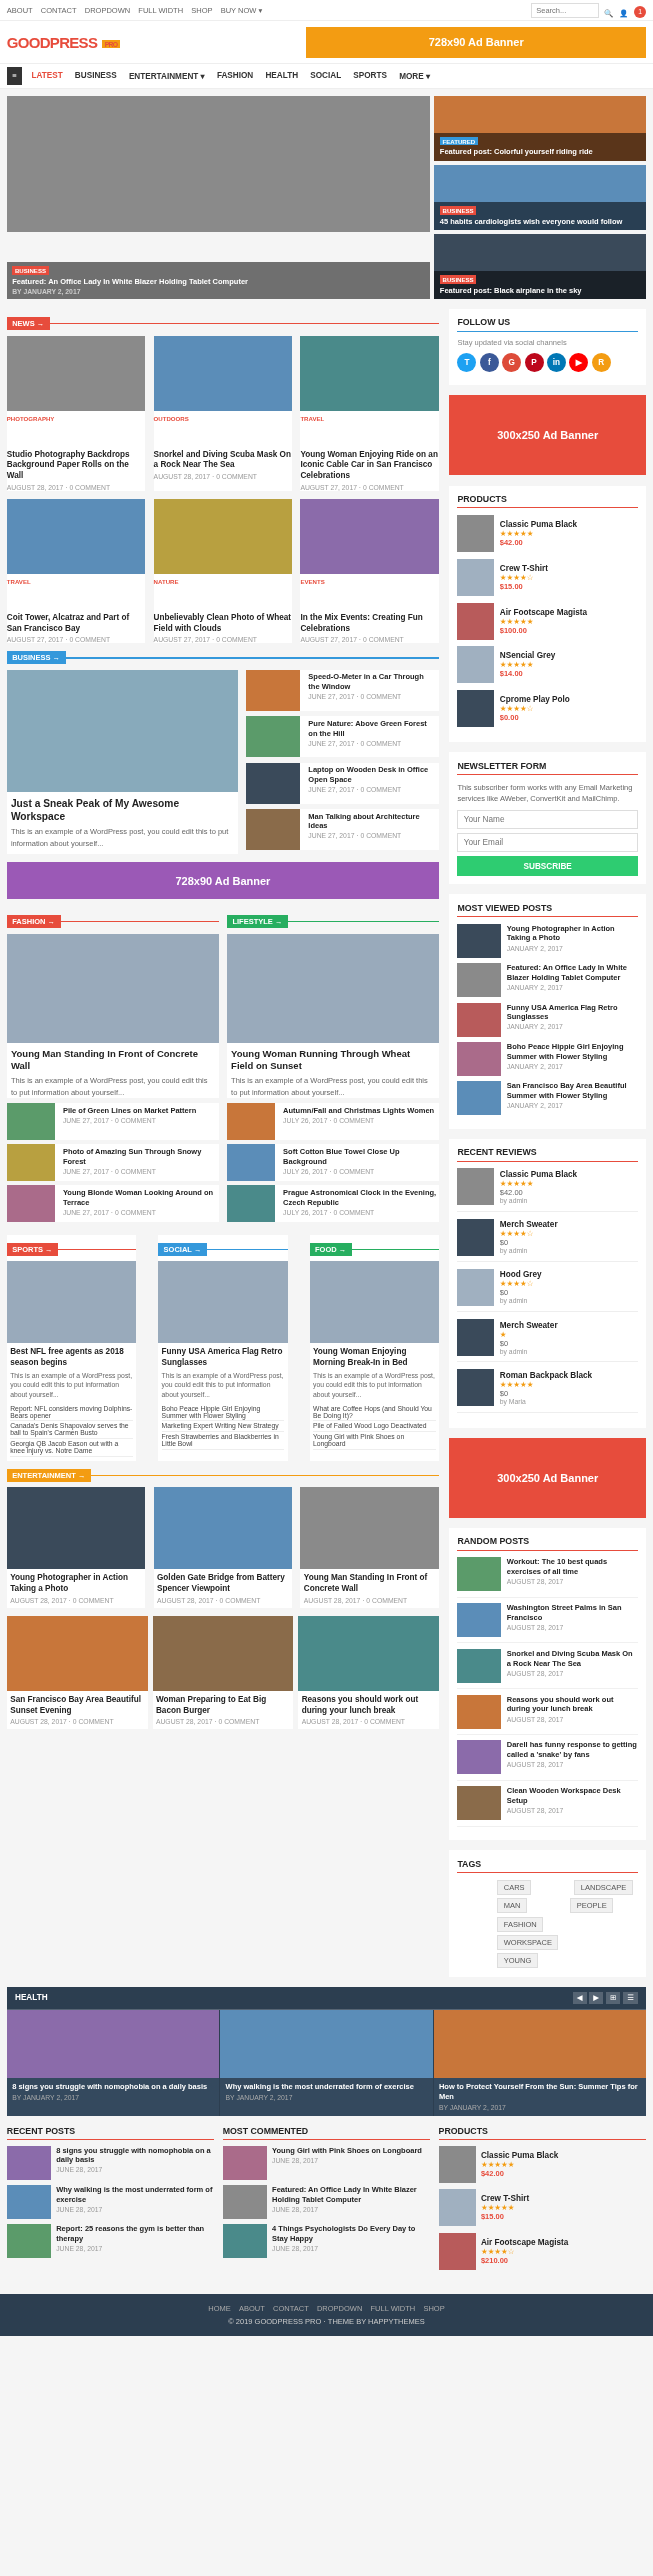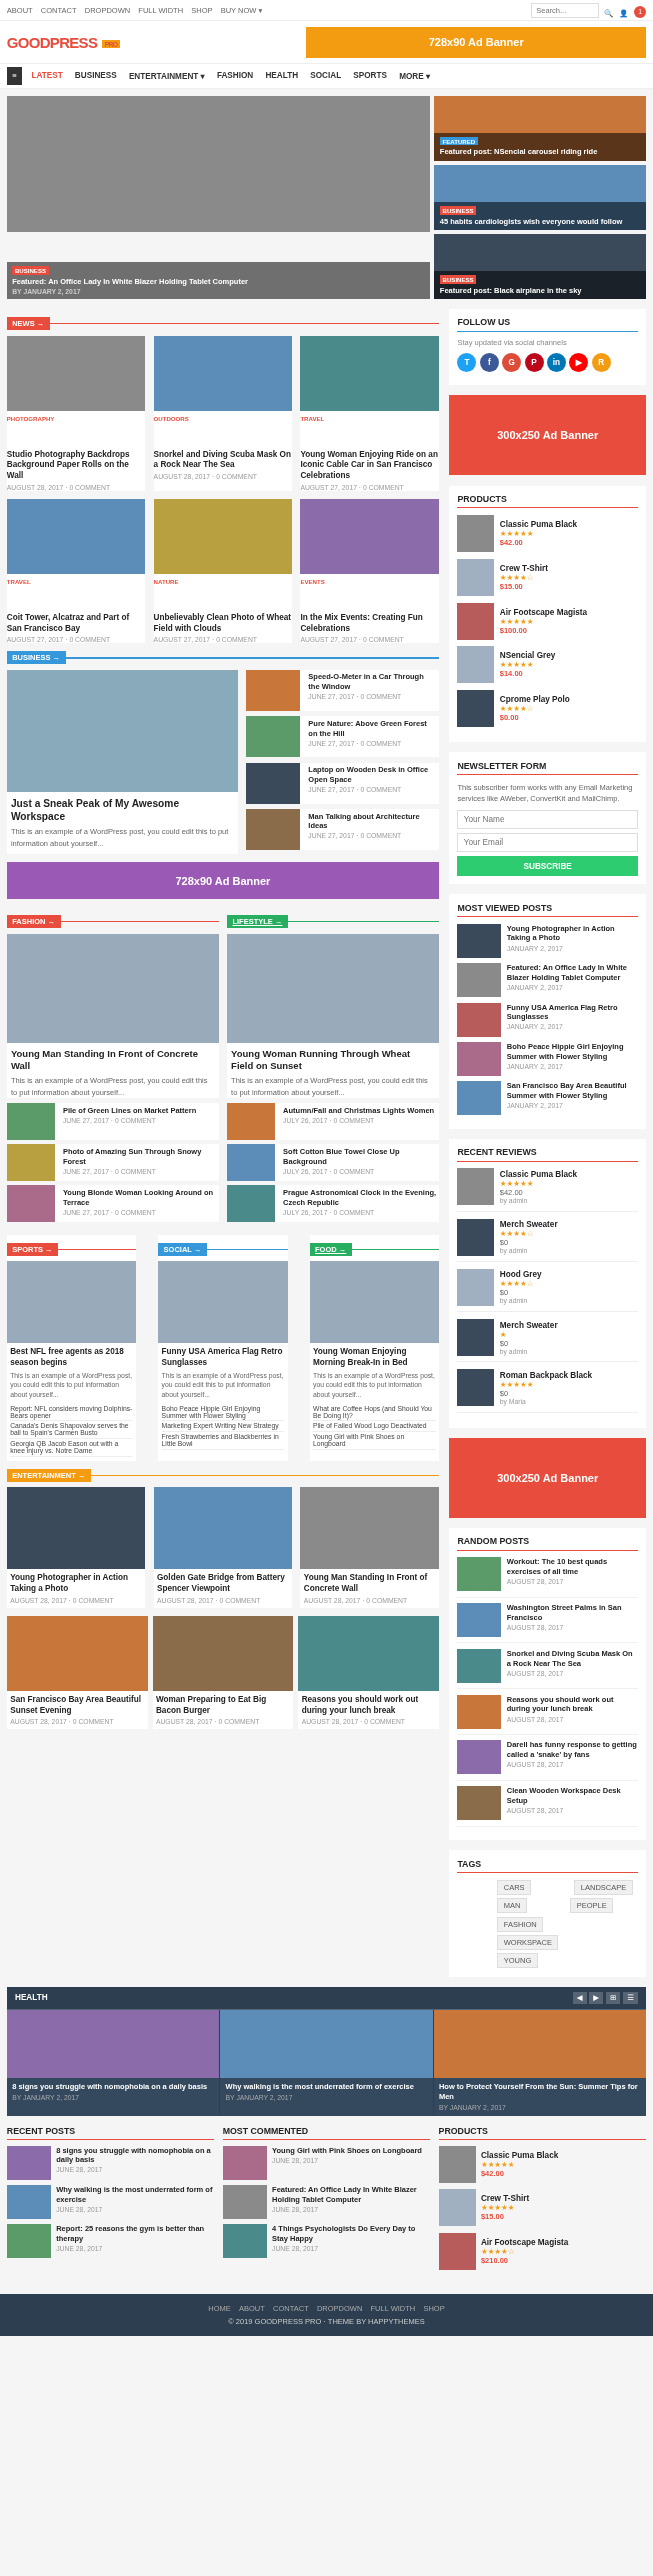--- a/index.html
+++ b/index.html
@@ -39,21 +39,21 @@
     .hero-side-item { position: relative; flex: 1; }
     .hero-side-img { width: 100%; height: 65px; background: #8ab; }
     .img-overlay { position: absolute; bottom: 0; left: 0; right: 0; background: rgba(0,0,0,0.55); color: #fff; padding: 4.1px 5.4px; font-size: 7.5px; font-weight: 600; }
     .img-overlay .cat-tag { background: #e74c3c; font-size: 6.1px; padding: 0.7px 2.7px; margin-bottom: 2px; display: inline-block; }
     .img-overlay .cat-tag.blue { background: #3498db; }
 
     
     .section-header { display: flex; align-items: center; margin: 8.2px 0 5.4px; }
     .section-label { background: #e74c3c; color: #fff; font-size: 7.5px; font-weight: 700; padding: 2px 5.4px; display: flex; align-items: center; gap: 2.7px; }
     .section-label.blue { background: #3498db; }
-    .section-label.green { background: #27ae60; text-decoration: underline; }
+    .section-label.green { background: #27ae60; }
     .section-label.orange { background: #f39c12; }
     .section-line { flex: 1; height: 1.4px; background: #e74c3c; }
     .section-line.blue { background: #3498db; }
     .section-line.green { background: #27ae60; }
     .section-line.orange { background: #f39c12; }
 
     
     .post-grid { display: grid; grid-template-columns: repeat(3, 1fr); gap: 8.2px; margin-bottom: 8.2px; }
     .post-card { background: #fff; }
     .post-img { width: 100%; height: 75px; background: #bcc; object-fit: cover; }
@@ -254,21 +254,21 @@
         <span class="cat-tag">BUSINESS</span>
         <div>Featured: An Office Lady In White Blazer Holding Tablet Computer</div>
         <div style="font-size:6.8px; color:#ccc; margin-top:2px;">BY JANUARY 2, 2017</div>
       </div>
     </div>
     <div class="hero-side">
       <div class="hero-side-item">
         <div class="hero-side-img c-orange"></div>
         <div class="img-overlay">
           <span class="cat-tag blue">FEATURED</span>
-          <div>Featured post: NSencial carousel riding ride</div>
+          <div>Featured post: Colorful yourself riding ride</div>
         </div>
       </div>
       <div class="hero-side-item">
         <div class="hero-side-img c-blue"></div>
         <div class="img-overlay">
           <span class="cat-tag">BUSINESS</span>
           <div>45 habits cardiologists wish everyone would follow</div>
         </div>
       </div>
       <div class="hero-side-item">

